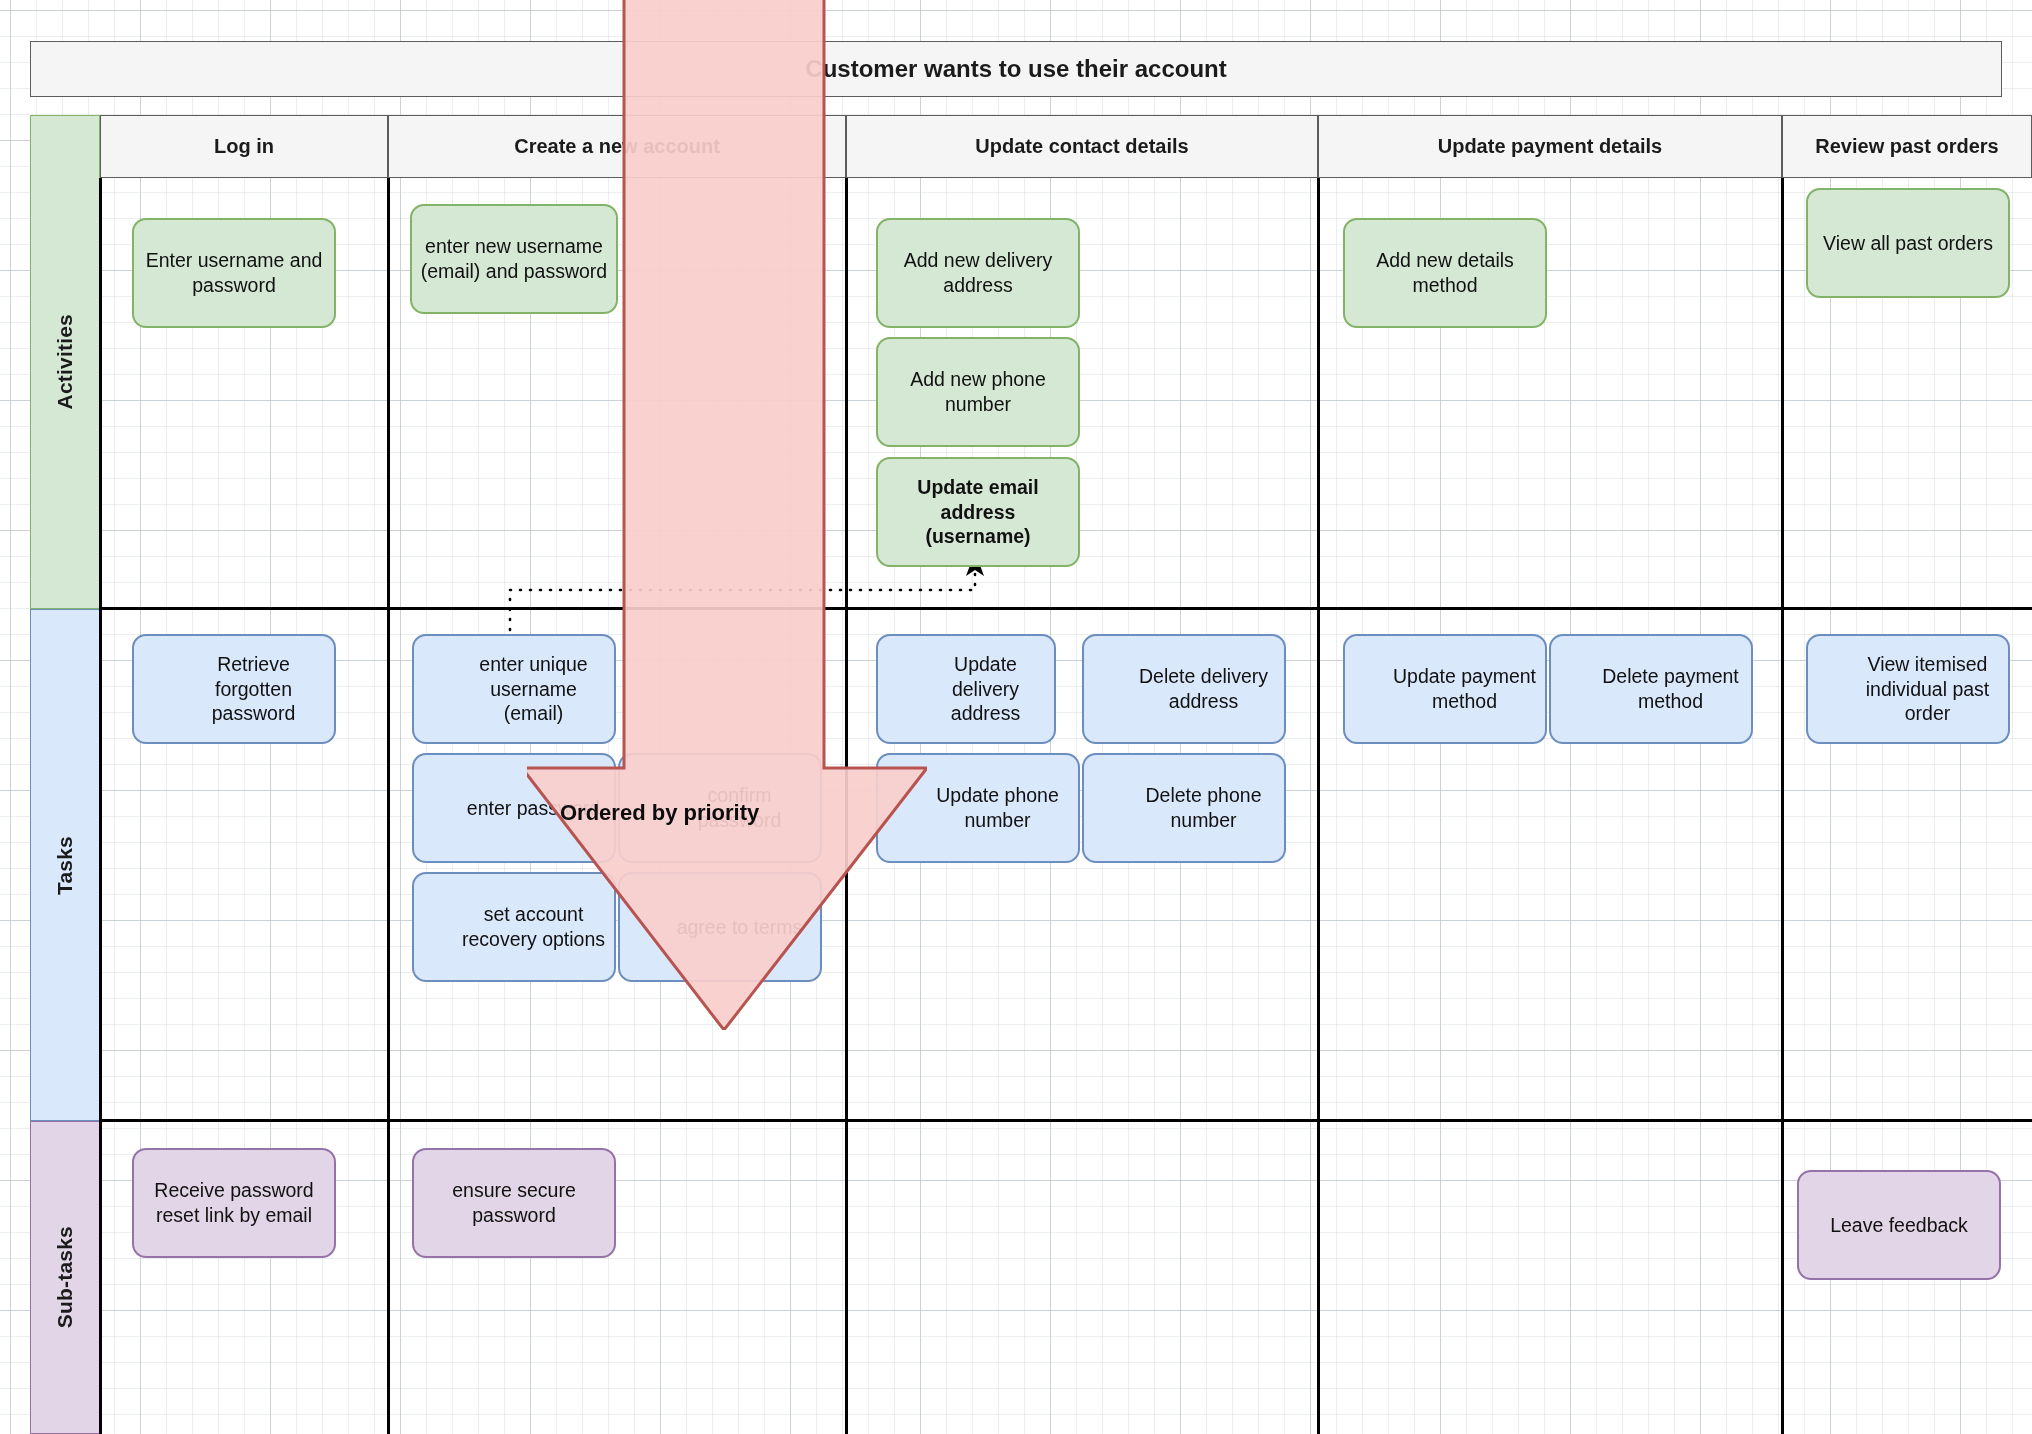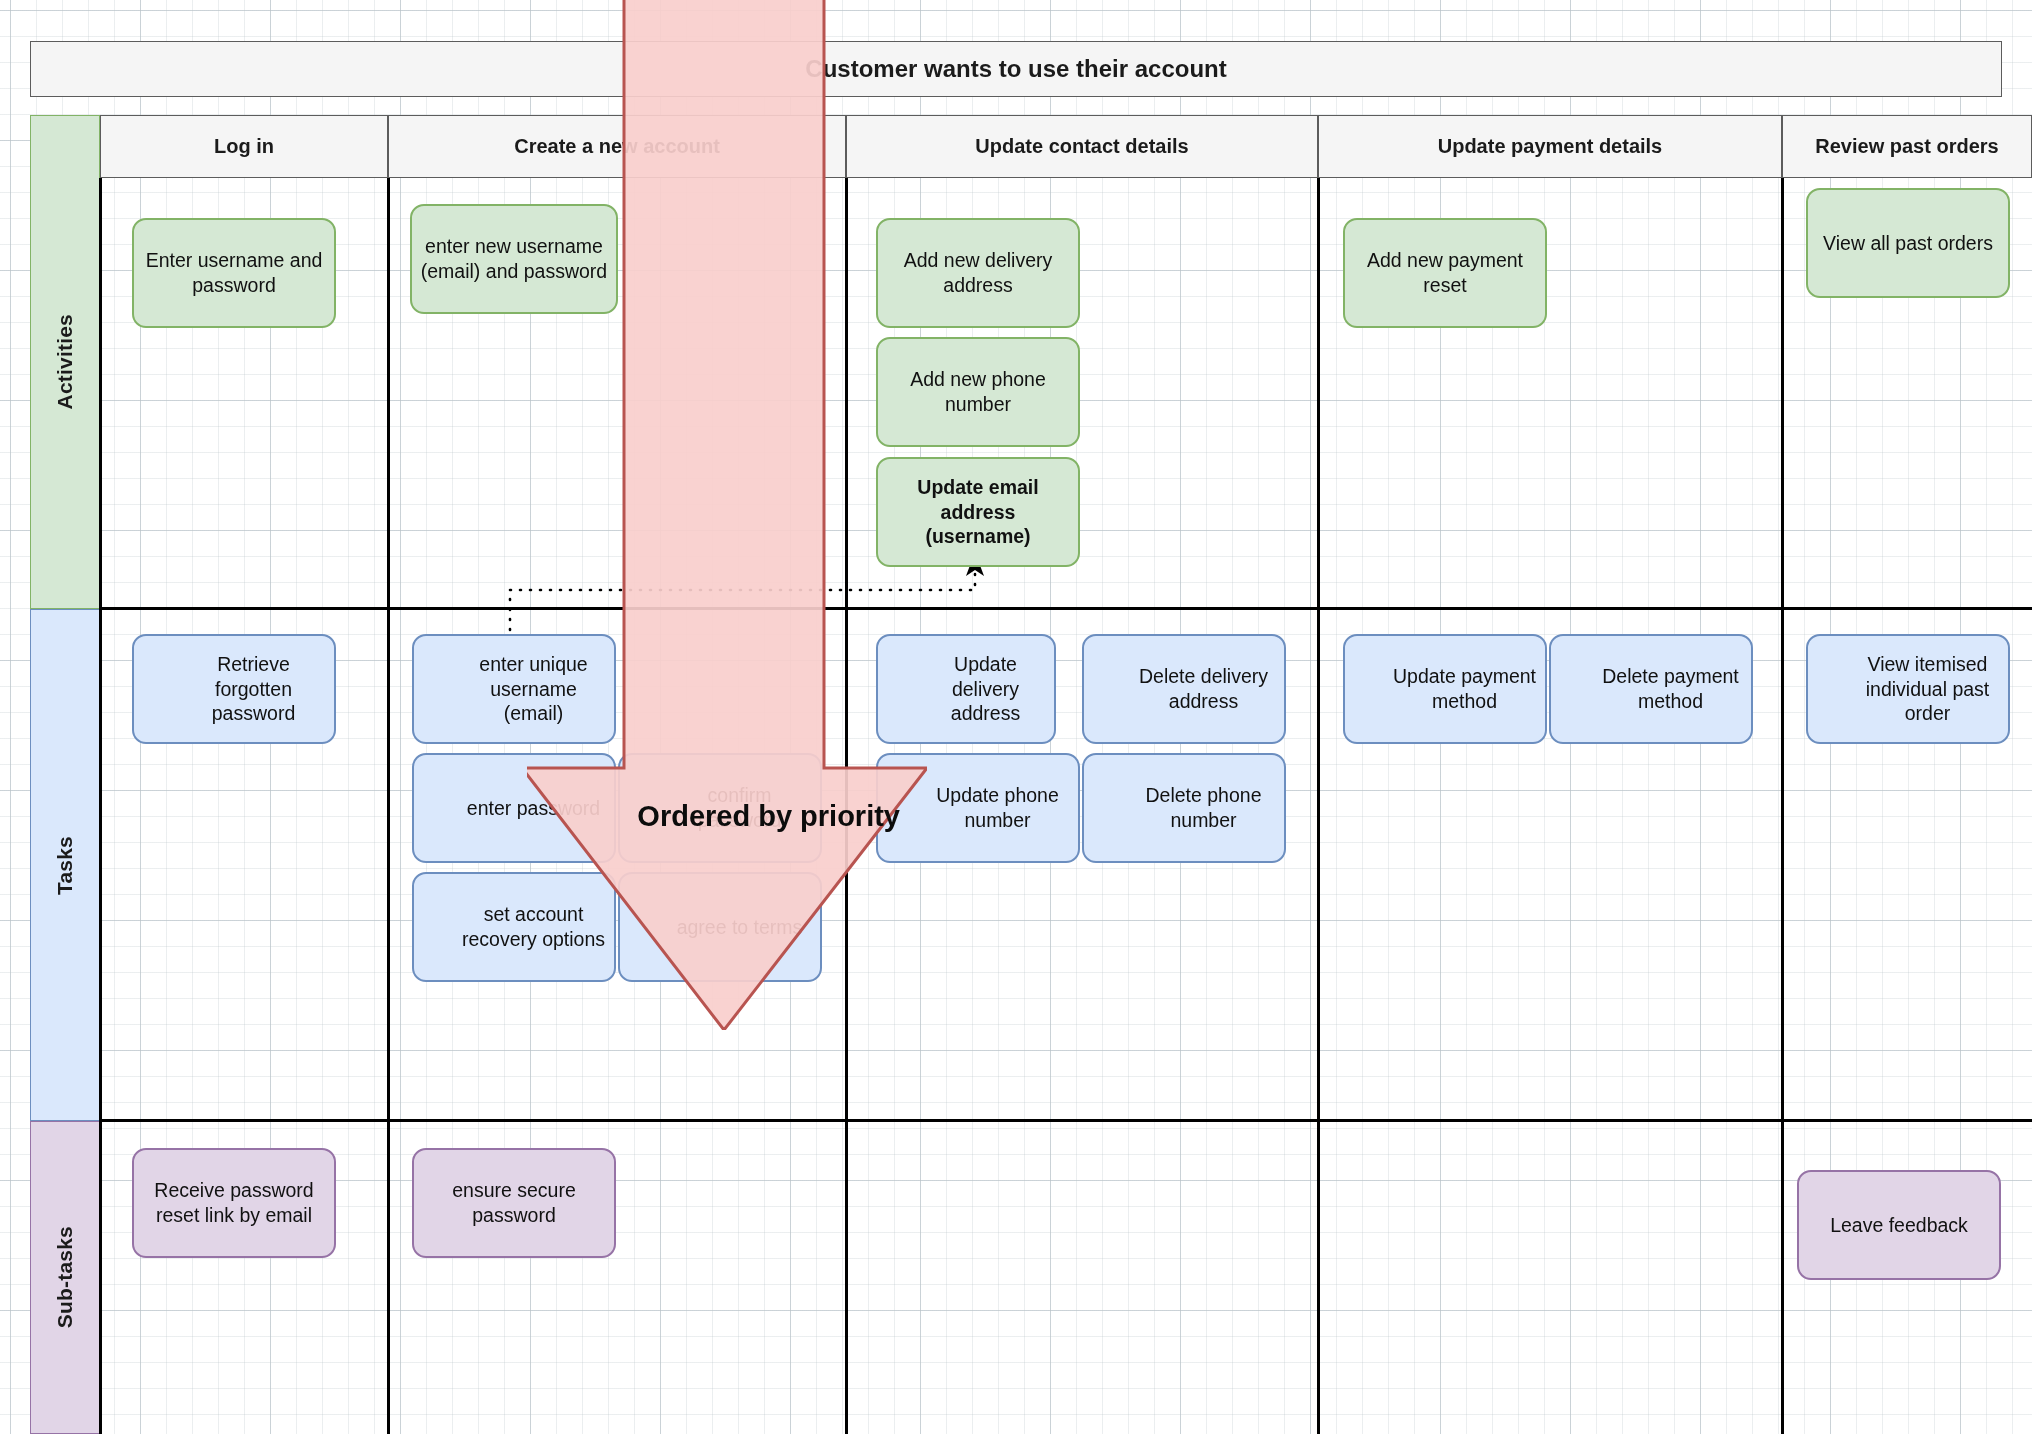--- a/index.html
+++ b/index.html
@@ -117,22 +117,22 @@
     top: -10px;
     width: 400px;
     height: 1040px;
     pointer-events: none;
   }
   #priority-arrow-label {
     position: absolute;
     left: 560px;
     top: 800px;
     width: 340px;
-    text-align: right;
-    font-size: 29px;
+    text-align: left;
+    font-size: 22px;
     font-weight: bold;
     color: #0c0c0c;
     pointer-events: none;
   }
 </style>
 </head>
 <body>
 
 <div id="canvas">
 
@@ -171,21 +171,21 @@
   </svg>
 
   <div class="card card-green" style="left:132px; top:218px; width:204px; height:110px;">Enter username and password</div>
 
   <div class="card card-green" style="left:410px; top:204px; width:208px; height:110px;">enter new username (email) and password</div>
 
   <div class="card card-green" style="left:876px; top:218px; width:204px; height:110px;">Add new delivery address</div>
   <div class="card card-green" style="left:876px; top:337px; width:204px; height:110px;">Add new phone number</div>
   <div class="card card-green" style="left:876px; top:457px; width:204px; height:110px;font-weight:bold;">Update email address (username)</div>
 
-  <div class="card card-green" style="left:1343px; top:218px; width:204px; height:110px;">Add new payment reset</div>
+  <div class="card card-green" style="left:1343px; top:218px; width:204px; height:110px;">Add new details method</div>
 
   <div class="card card-green" style="left:1806px; top:188px; width:204px; height:110px;">View all past orders</div>
 
   <div class="card card-blue" style="left:132px; top:634px; width:204px; height:110px;">Retrieve forgotten password</div>
 
   <div class="card card-blue" style="left:412px; top:634px; width:204px; height:110px;">enter unique username (email)</div>
   <div class="card card-blue" style="left:412px; top:753px; width:204px; height:110px;">enter password</div>
   <div class="card card-blue" style="left:618px; top:753px; width:204px; height:110px;">confirm password</div>
   <div class="card card-blue" style="left:412px; top:872px; width:204px; height:110px;">set account recovery options</div>
   <div class="card card-blue" style="left:618px; top:872px; width:204px; height:110px;">agree to terms</div>

